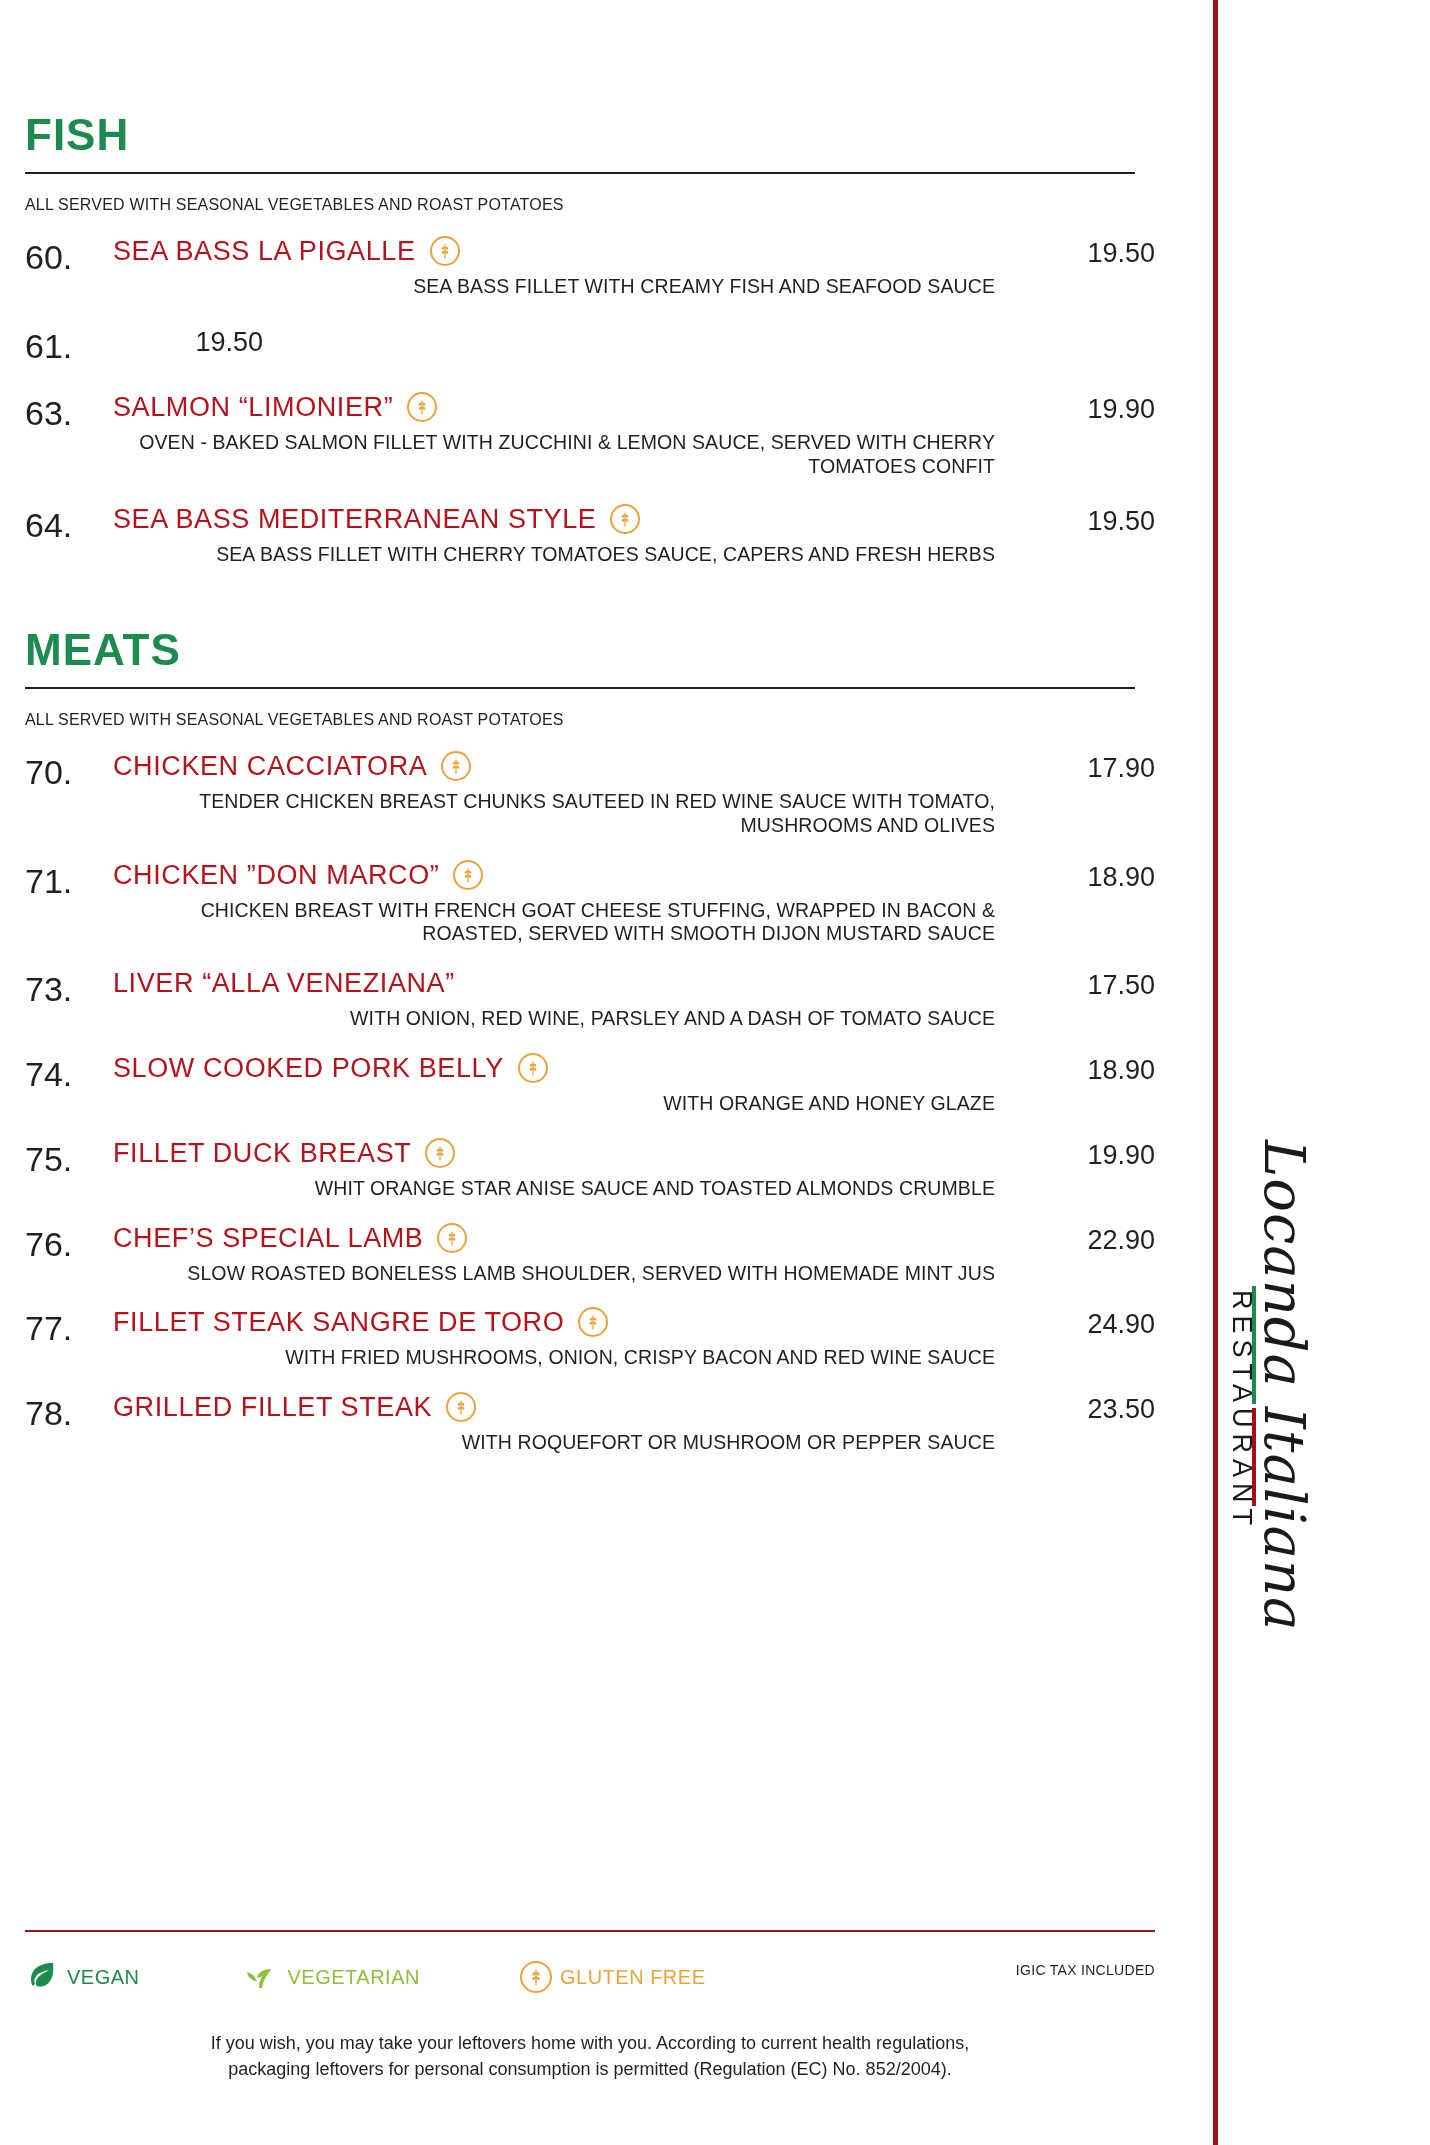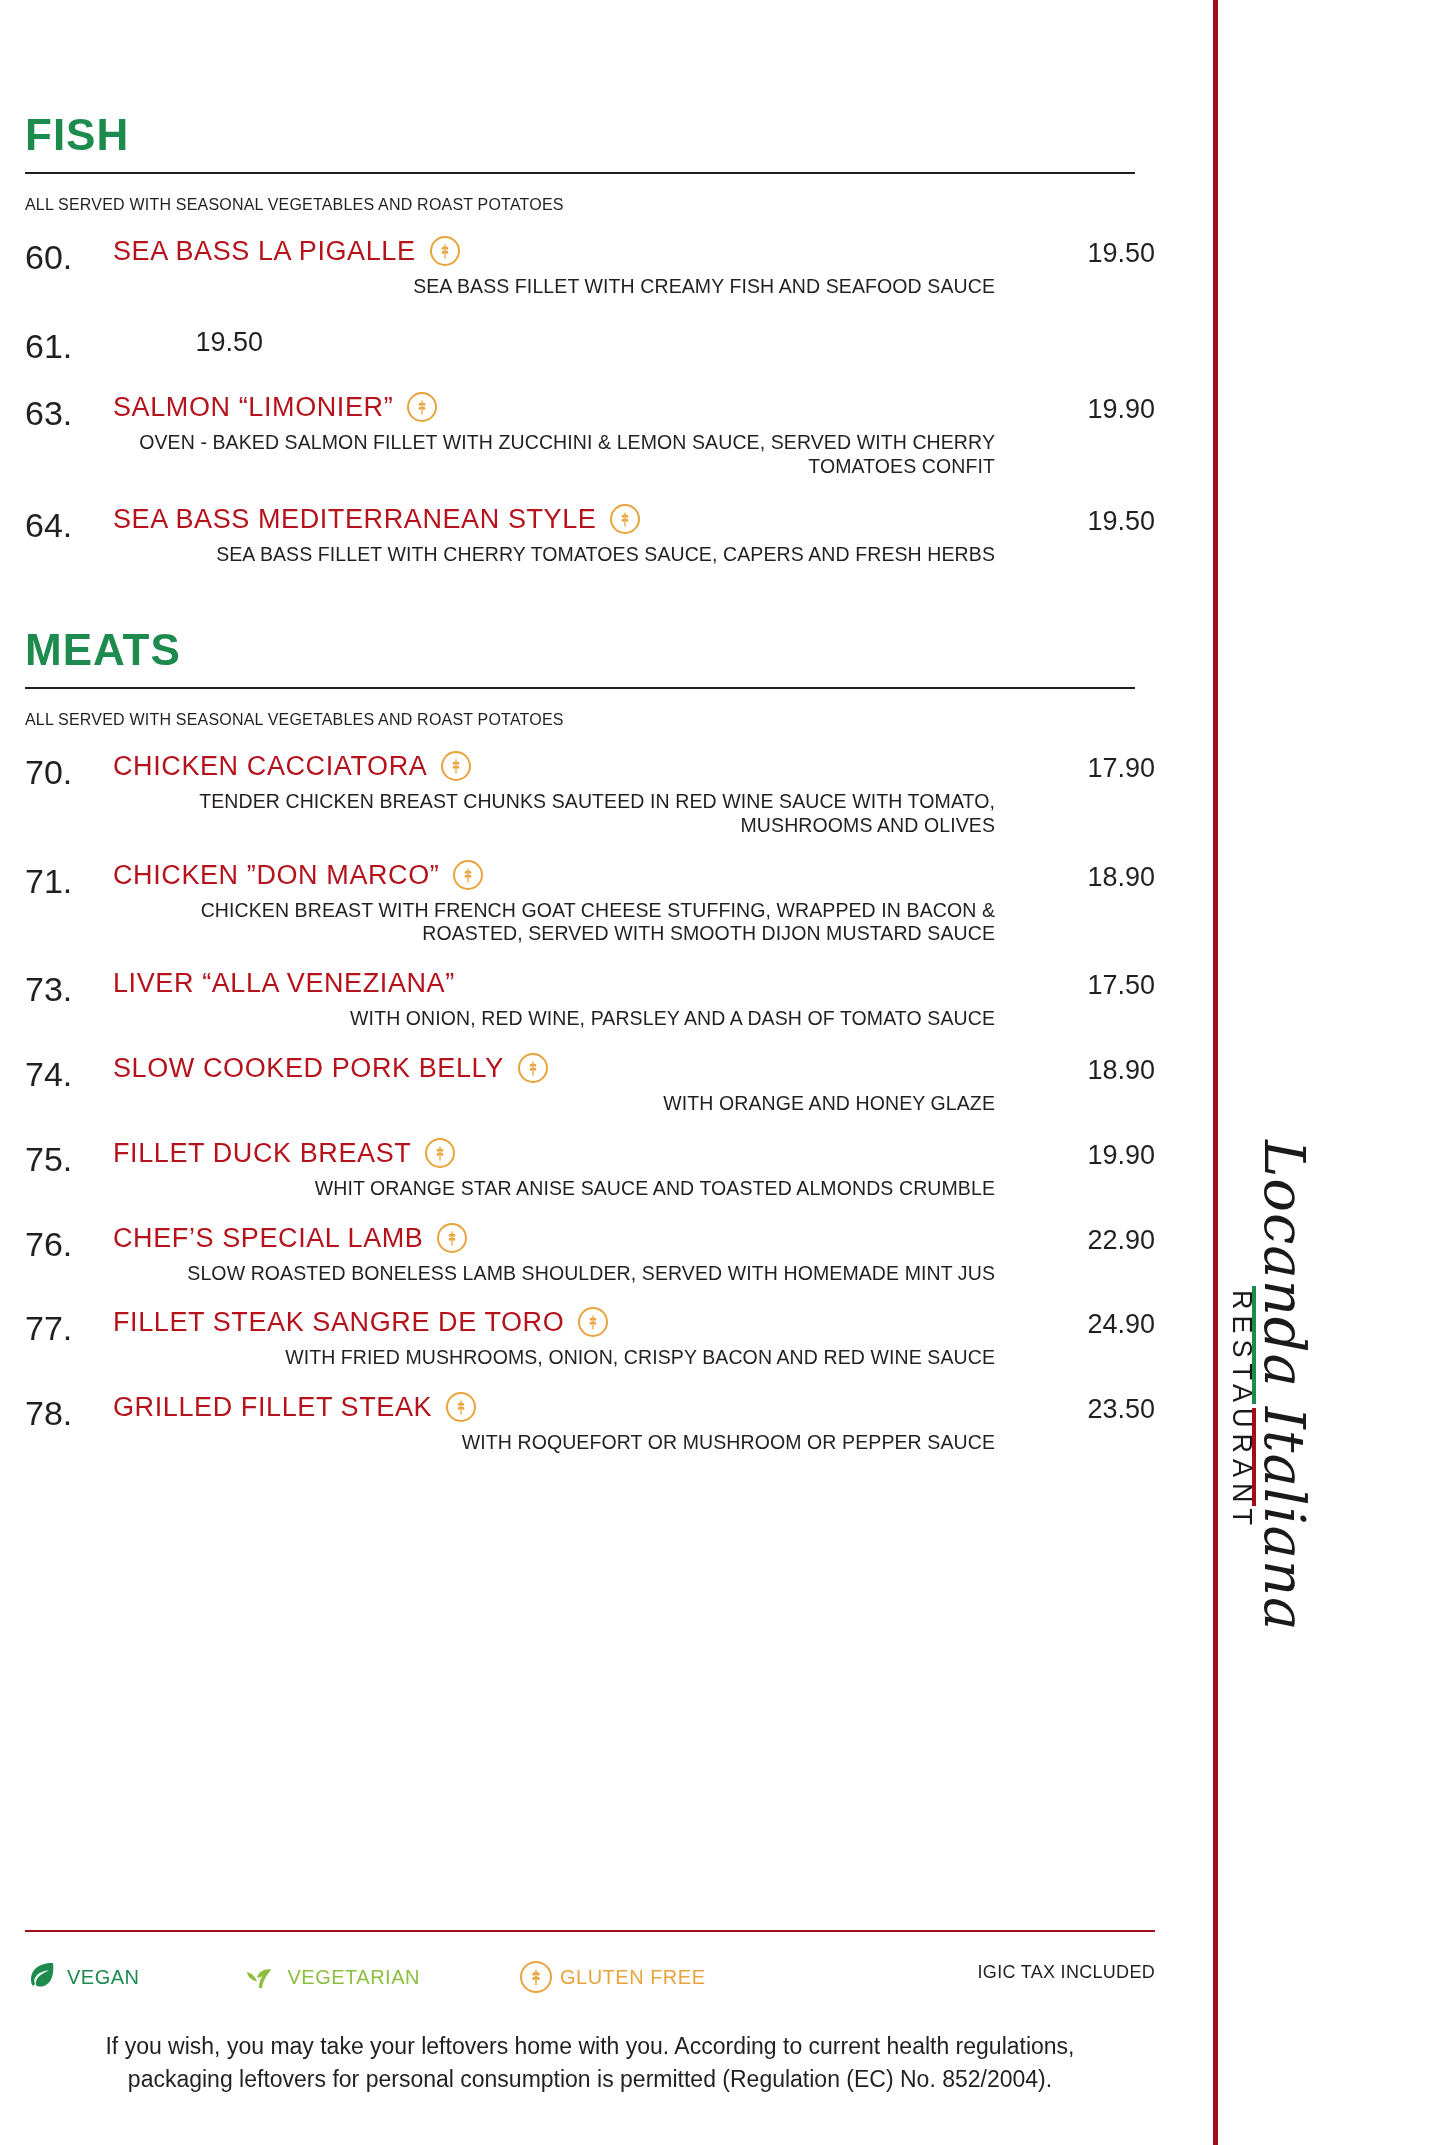--- a/index.html
+++ b/index.html
@@ -159,28 +159,28 @@
     font-size: 20px;
     letter-spacing: 0.5px;
   }
   .legend-vegan .legend-label { color: #1d8a4e; }
   .legend-vegetarian .legend-label { color: #8cbf3f; }
   .legend-gf .legend-label { color: #e8a33d; }
   .tax-note {
     position: absolute;
     right: 0;
     top: 4px;
-    font-size: 18px;
+    font-size: 14px;
     color: #231f20;
     letter-spacing: 0.3px;
   }
   .disclaimer {
     margin-top: 34px;
     text-align: center;
-    font-size: 23px;
+    font-size: 18px;
     color: #231f20;
     line-height: 1.45;
     padding: 0 30px;
   }
 
   
   .logo-block {
     position: absolute;
     left: 1245px;
     top: 1140px;

